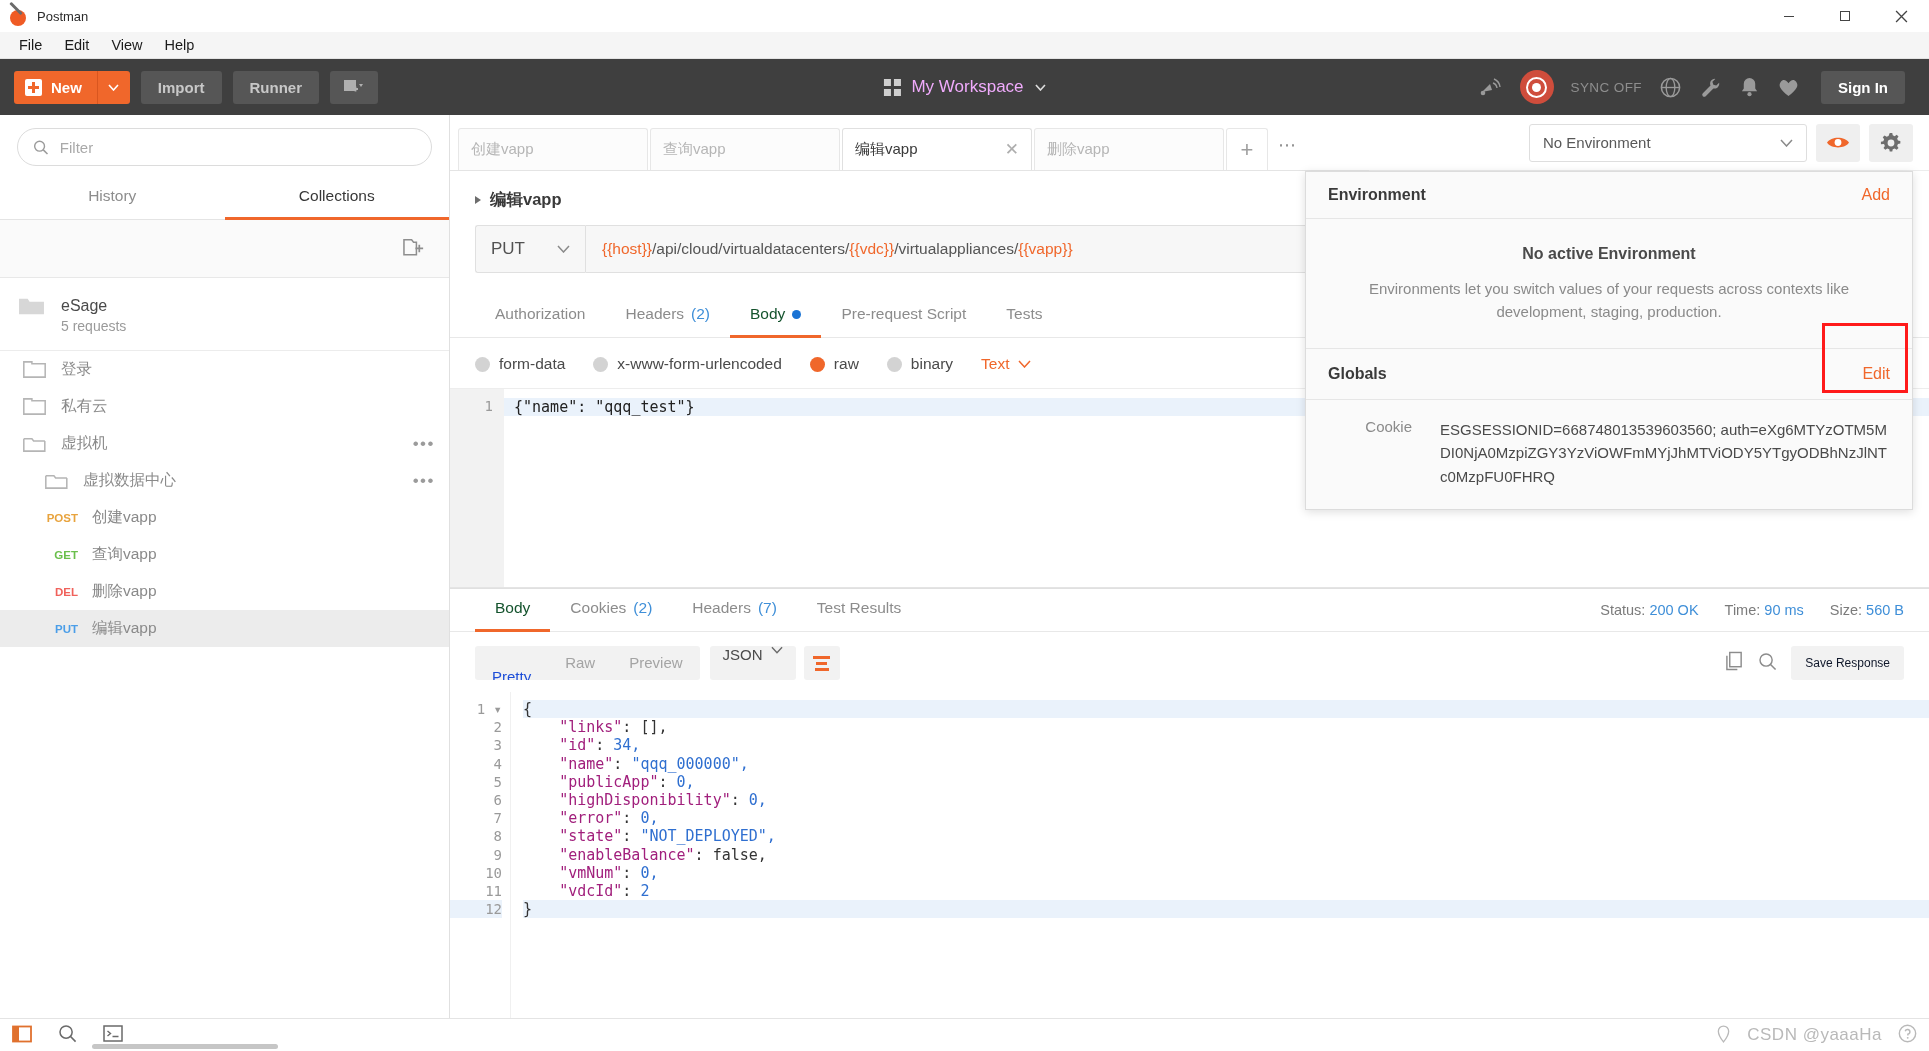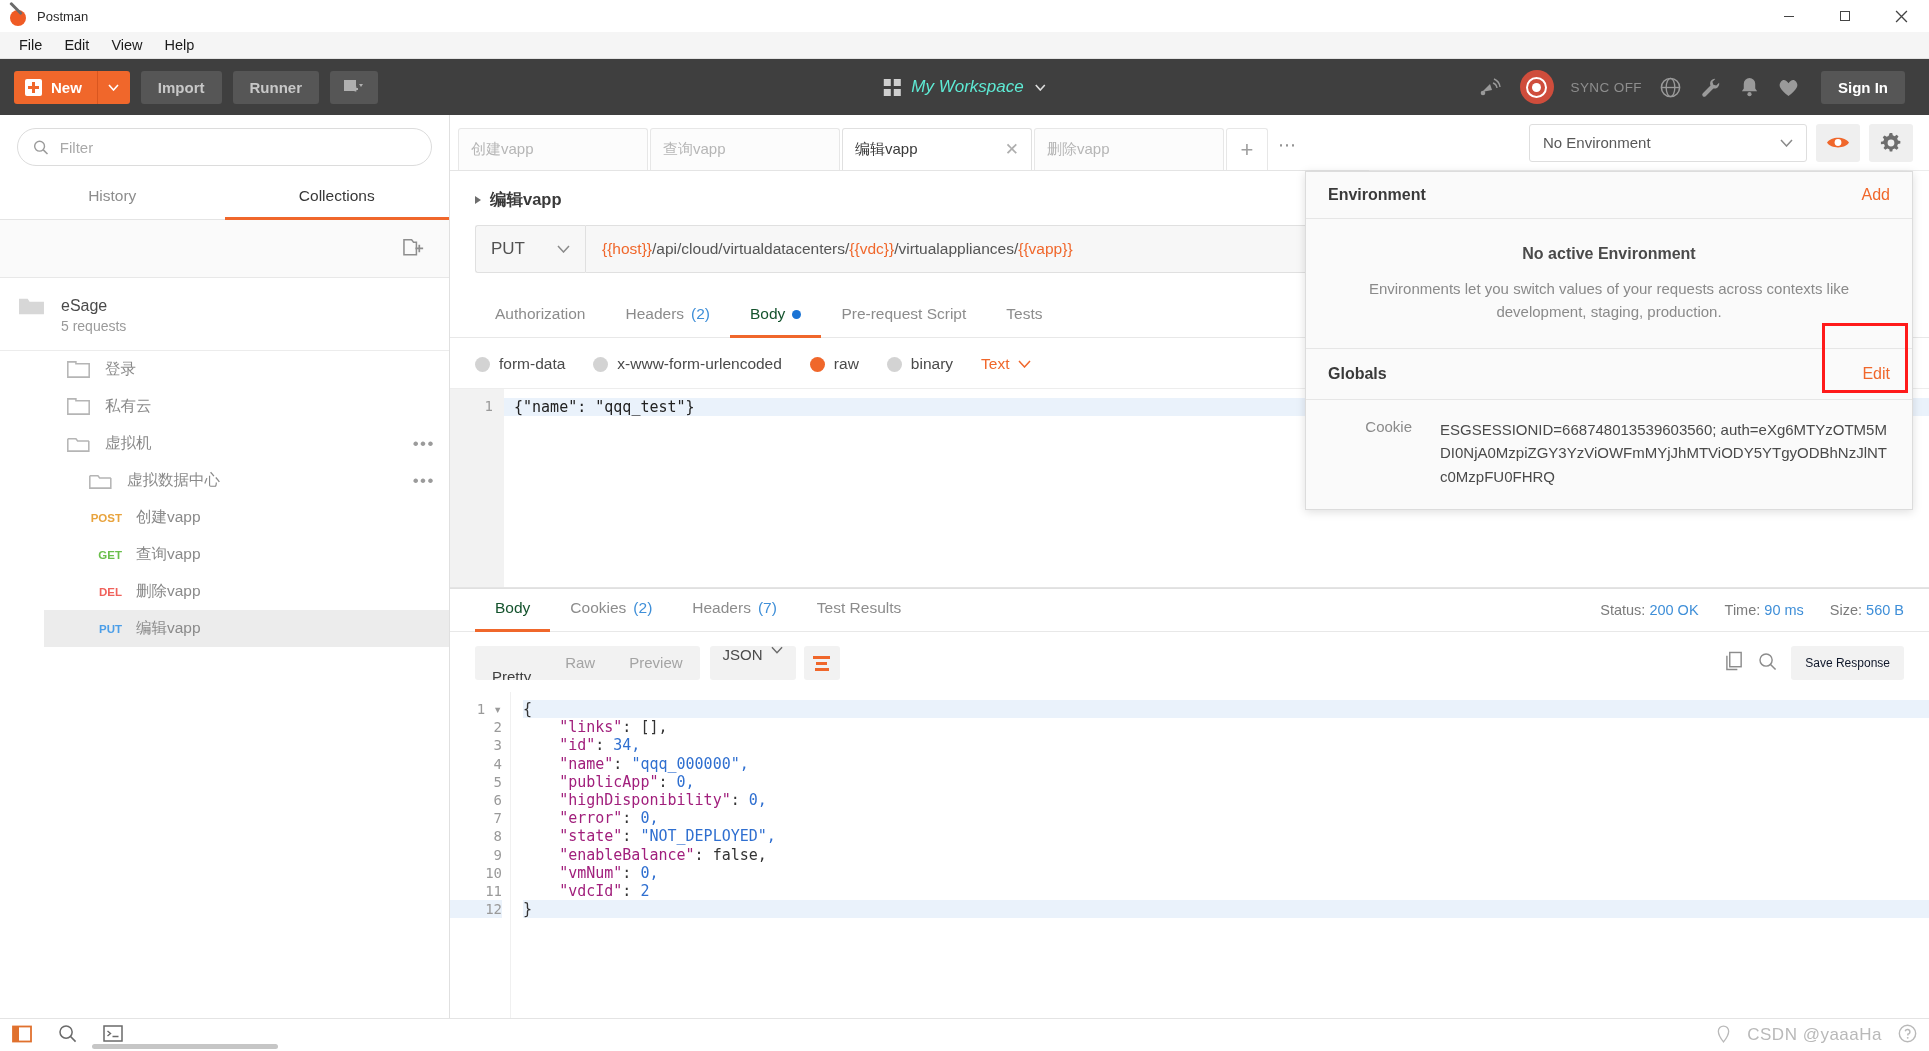--- a/index.html
+++ b/index.html
@@ -76,23 +76,22 @@
     display: flex; align-items: center; padding: 0 17px;
   }
   .tb-icon-btn {
     height: 33px; width: 48px; background: #565656; border-radius: 3px;
     margin-left: 11px; display: flex; align-items: center;
     justify-content: center; gap: 2px;
   }
 
   .ws-center {
     position: absolute; left: 50%; transform: translateX(-50%);
-    display: flex; align-items: center; gap: 11px; color: #5eead4;
+    display: flex; align-items: center; gap: 11px; color: #f0abfc;
     font-size: 17px;
-    font-style: italic;
   }
   .grid-icon { display: grid; grid-template-columns: 7px 7px; gap: 3px; }
   .grid-icon i { width: 7px; height: 7px; background: #cfcfcf; display: block; }
 
   .tb-right {
     position: absolute; right: 24px; display: flex; align-items: center; gap: 17px;
   }
   .sync-badge {
     width: 34px; height: 34px; border-radius: 50%; background: #cf4d3c;
     display: flex; align-items: center; justify-content: center;
@@ -139,21 +138,21 @@
     height: 58px; border-bottom: 1px solid #e8e8e8; background: #fafafa;
     display: flex; align-items: center; justify-content: flex-end;
     padding-right: 22px;
   }
   .coll-root {
     display: flex; align-items: flex-start; gap: 16px;
     padding: 16px 0 16px 18px; border-bottom: 1px solid #ececec;
   }
   .coll-root .name { font-size: 16px; color: #4a4a4a; line-height: 1.45; }
   .coll-root .sub { font-size: 14px; color: #9a9a9a; }
-  .tree { flex: 1; overflow: hidden; margin-left: 44px; }
+  .tree { flex: 1; overflow: hidden; }
   .tree-row {
     display: flex; align-items: center; height: 37px; font-size: 15.5px;
     color: #8a8a8a; position: relative; padding-right: 14px;
   }
   .tree-row.selected { background: #ececec; }
   .tree-row .txt { color: #8a8a8a; }
   .tree-row .more {
     margin-left: auto; color: #9b9b9b; letter-spacing: 1.5px;
     font-size: 17px; line-height: 0;
   }
@@ -280,21 +279,21 @@
   }
   .resp-meta b { color: #3f8fd8; font-weight: normal; }
   .resp-toolbar {
     display: flex; align-items: center; gap: 0; padding: 14px 25px 12px 25px;
   }
   .seg {
     display: flex; background: #f2f2f2; border-radius: 3px; overflow: hidden;
     height: 34px; align-items: center;
   }
   .seg span { padding: 0 17px; font-size: 15px; color: #a4a4a4; line-height: 34px; }
-  .seg span.active { color: #404040; margin-top: 28px; }
+  .seg span.active { color: #1d4ed8; margin-top: 28px; }
   .seg2 {
     display: flex; background: #f2f2f2; border-radius: 3px;
     height: 34px; margin-left: 10px; padding: 0 13px; gap: 8px;
     font-size: 15px; color: #4a4a4a;
   }
   .wrap-btn {
     width: 36px; height: 34px; background: #f2f2f2; border-radius: 3px;
     margin-left: 8px; display: flex; flex-direction: column;
     align-items: center; justify-content: center; gap: 3px;
   }

